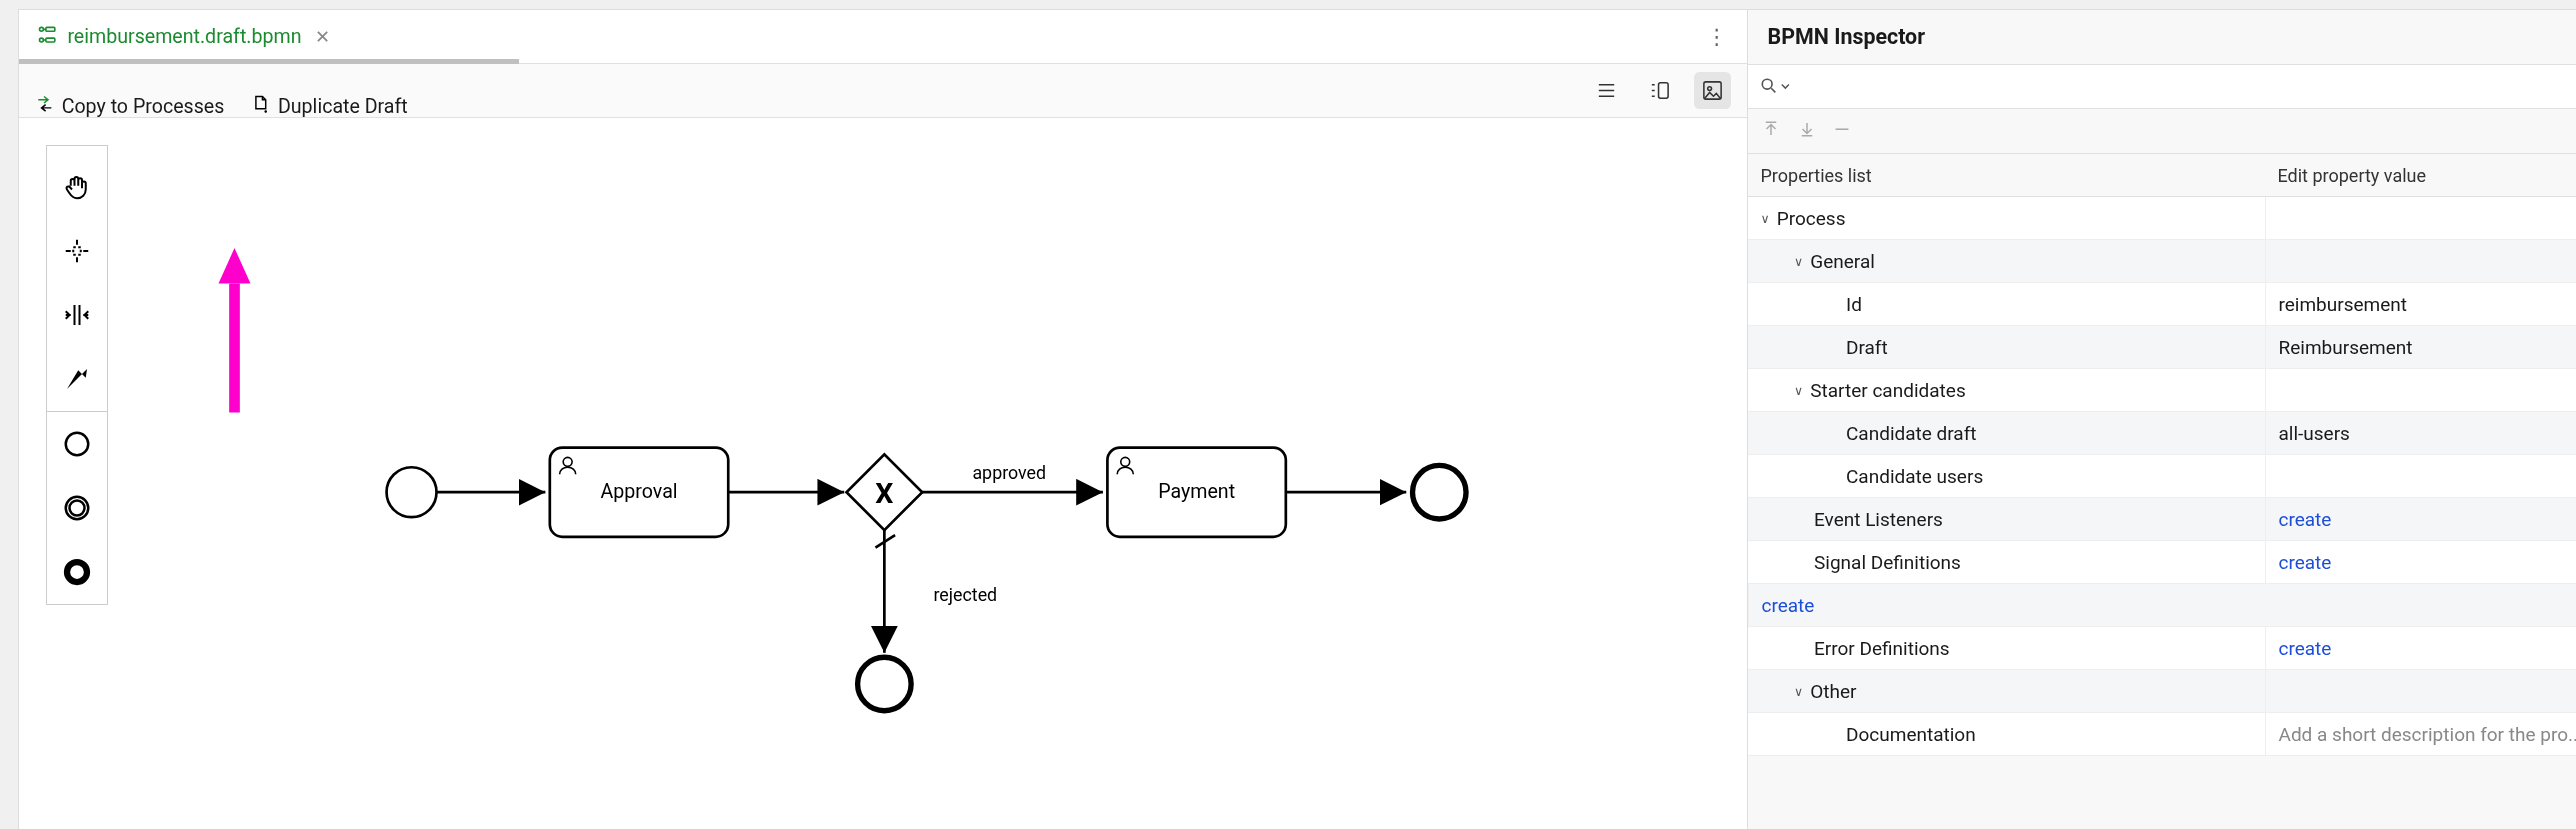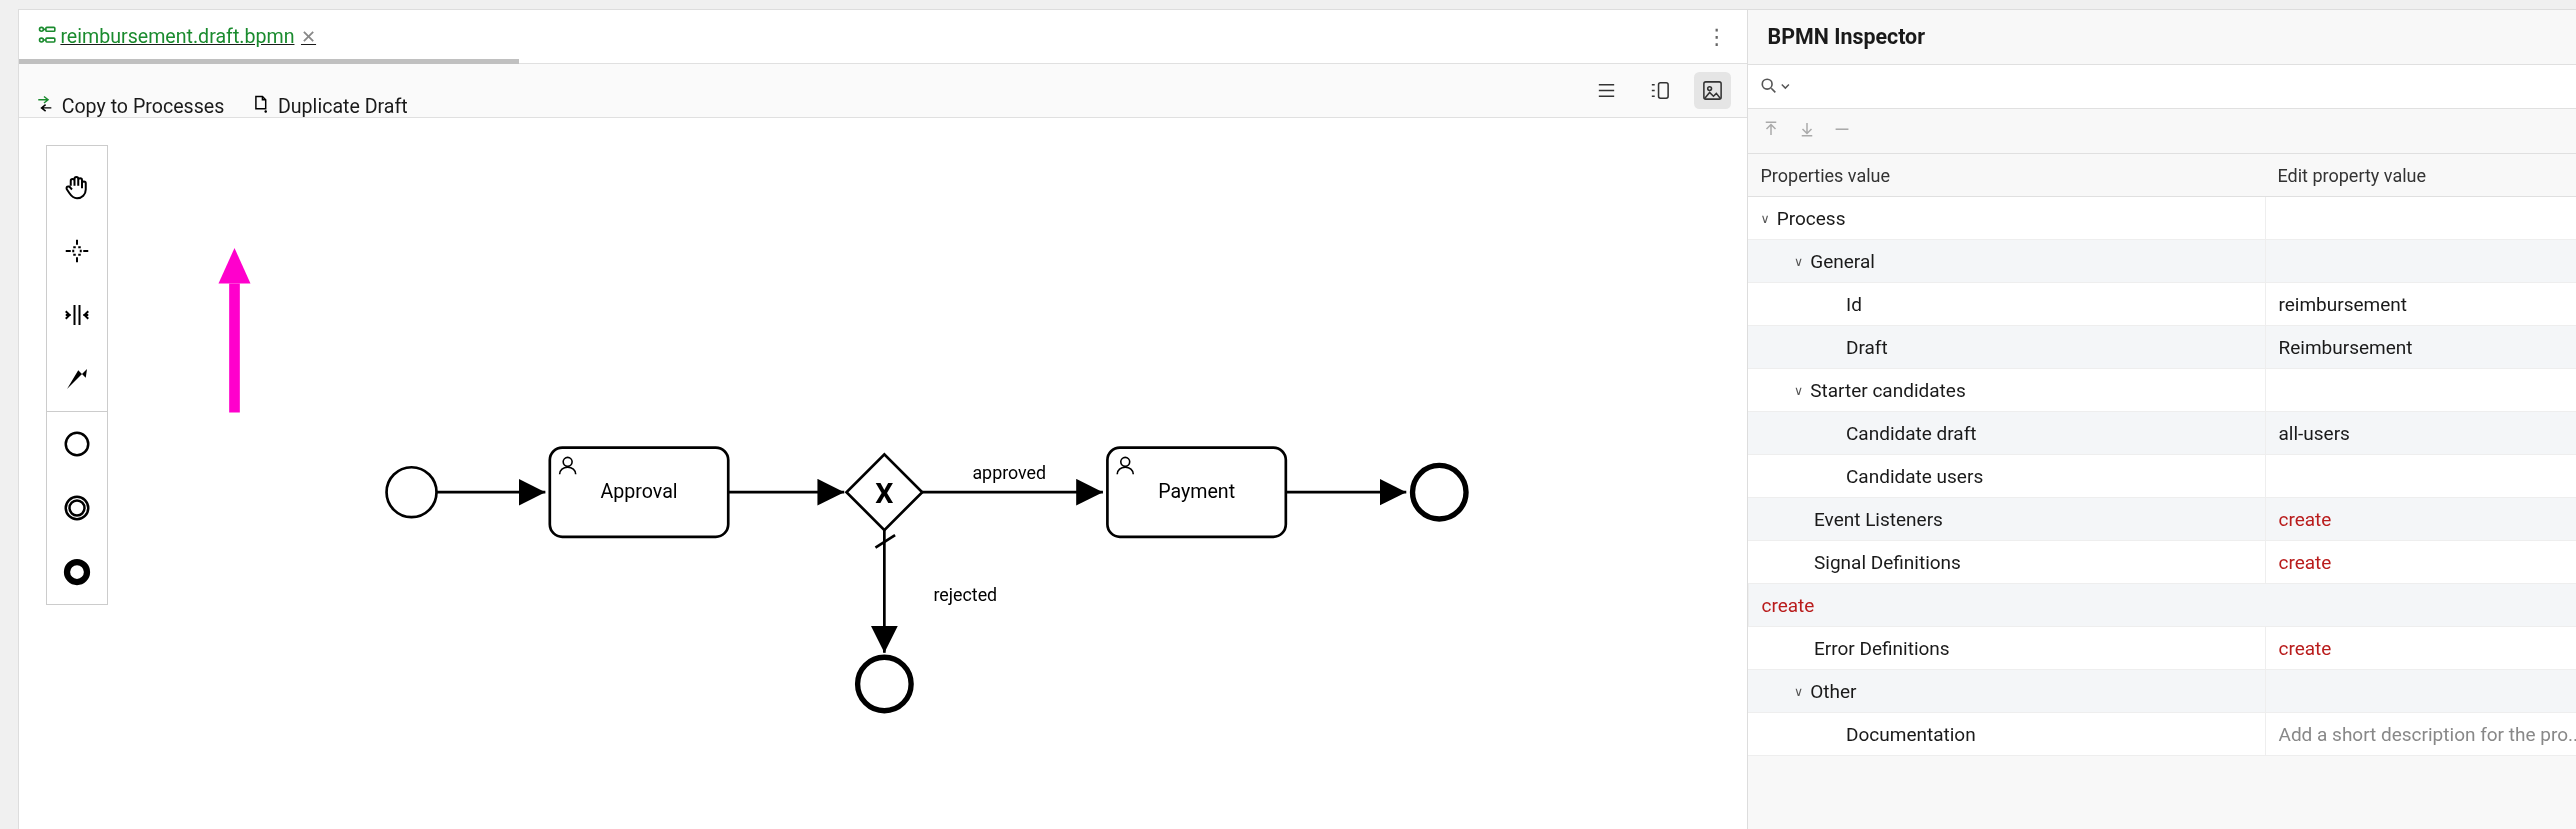--- a/index.html
+++ b/index.html
@@ -10,21 +10,21 @@
     background: #f0f0f0;
     width: 2576px;
     height: 830px;
     overflow: hidden;
   }
   .root { display: flex; height: 100%; }
   .left-pane { flex: 0 0 1730px; display: flex; flex-direction: column; background: #fff; border: 0.9px solid #ddd; margin: 9px 0 0 18px; }
   .right-pane { flex: 1; display: flex; flex-direction: column; background: #f8f8f8; margin: 9px 9px 0 0; border-top: 0.9px solid #ddd; }
   
   .tabbar { display: flex; align-items: center; height: 54px; border-bottom: 0.9px solid #e0e0e0; background: #fff; position: relative; }
-  .tab { display: flex; align-items: center; gap: 2px; padding: 0 18px; height: 100%; position: relative; text-decoration: underline; }
+  .tab { display: flex; align-items: center; gap: 9px; padding: 0 18px; height: 100%; position: relative; }
   .tab .icon { color: #1a8b2e; }
   .tab-label { color: #1a8b2e; font-size: 19.6px; }
   .tab-close { color: #888; font-size: 18px; cursor: pointer; margin-left: 4.5px; }
   .tab-active-underline { position: absolute; bottom: -0.9px; left: 0; width: 500px; height: 5.4px; background: #c0c0c0; }
   .tab-menu { margin-left: auto; padding: 0 19.6px; color: #666; font-size: 21.4px; cursor: pointer; }
   
   .toolbar { display: flex; align-items: center; height: 54px; border-bottom: 0.9px solid #e0e0e0; background: #fafafa; padding: 0 16px; gap: 27px; }
   .tool-action { display: inline-flex; align-items: center; gap: 7.1px; font-size: 19.6px; cursor: pointer; margin-top: 32px; }
   .tool-icons-right { margin-left: auto; display: flex; gap: 16px; }
   .icon-btn { width: 37px; height: 37px; display: flex; align-items: center; justify-content: center; border-radius: 5.4px; cursor: pointer; }
@@ -43,21 +43,21 @@
   .cols-header { display: flex; background: #f8f8f8; font-size: 18px; color: #333; border-bottom: 0.9px solid #e0e0e0; }
   .cols-header > div:first-child { flex: 0 0 517px; padding: 10.7px 12.5px; }
   .cols-header > div:last-child { flex: 1; padding: 10.7px 12.5px; }
   .tree { background: #fff; font-size: 19px; }
   .trow { display: flex; border-bottom: 0.9px solid #eee; min-height: 43px; align-items: stretch; }
   .trow .key { flex: 0 0 517px; padding: 9px 12.5px; display: flex; align-items: center; }
   .trow .val { flex: 1; padding: 9px 12.5px; display: flex; align-items: center; border-left: 0.9px solid #eee; overflow: hidden; text-overflow: ellipsis; white-space: nowrap; }
   .trow.alt { background: #f4f6f8; }
   .chev { display: inline-block; margin-right: 7.1px; font-size: 12.5px; color: #555; }
   .bold { font-weight: 400; }
-  .link { color: #b91c1c; cursor: pointer; }
+  .link { color: #1d4ed8; cursor: pointer; }
   .placeholder { color: #888; }
 </style>
 </head>
 <body>
 
 <div class="root">
 
   <div class="left-pane">
 
     <div class="tabbar">
@@ -243,21 +243,21 @@
       </span>
       <span>
         <svg width="18" height="18" viewBox="0 0 24 24" fill="none" stroke="#aaa" stroke-width="2">
             <path d="M12 4v14M6 12l6 6 6-6"></path>
             <path d="M5 21h14"></path>
           </svg>
       </span>
       <span style="font-size:19.6px;">—</span>
     </div>
     <div class="cols-header">
-      <div>Properties value</div>
+      <div>Properties list</div>
       <div>Edit property value</div>
     </div>
     <div class="tree">
       <div class="trow">
         <div class="key">
             <span class="chev">∨</span>
             <span class="bold">Process</span>
           </div>
         <div class="val"></div>
       </div>

